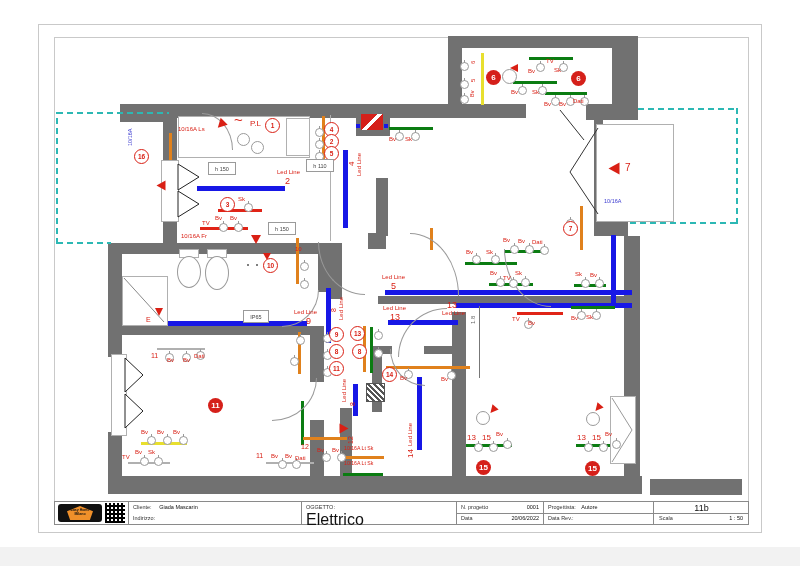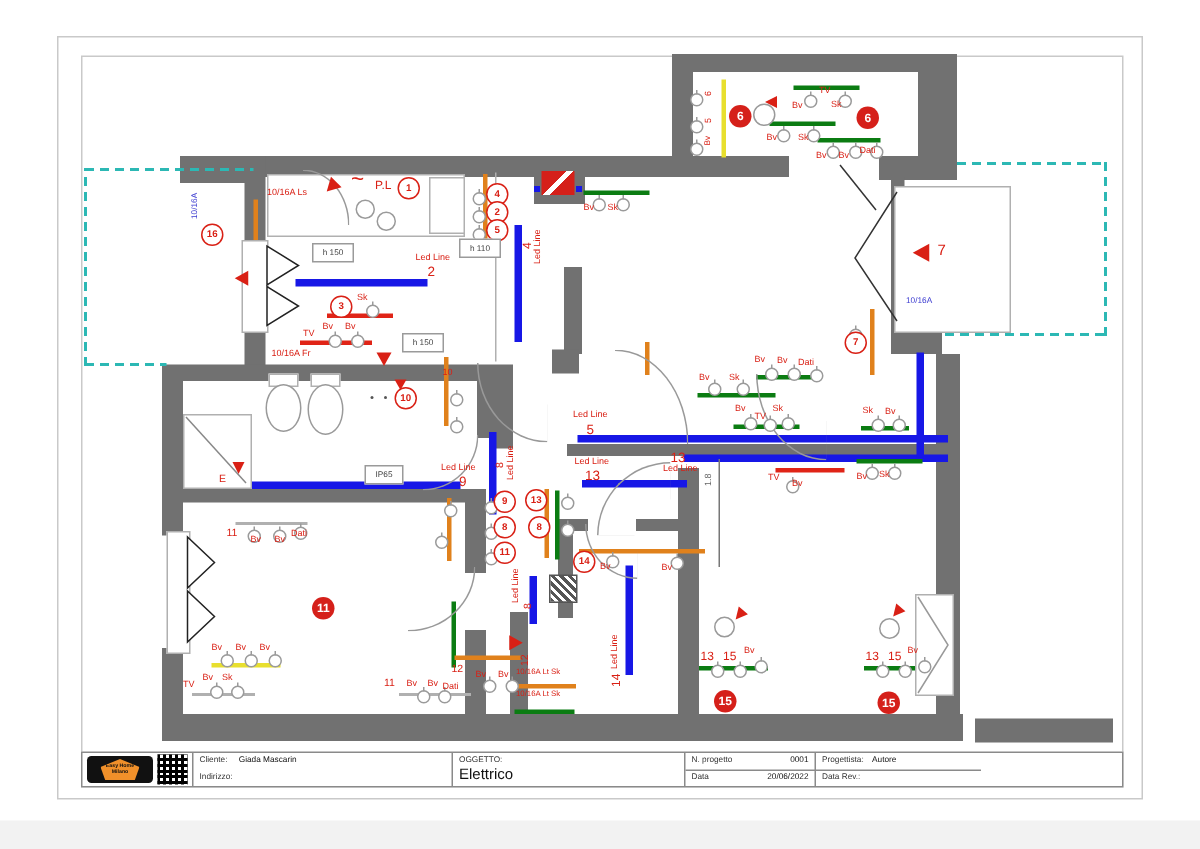--- a/index.html
+++ b/index.html
@@ -373,29 +373,35 @@
     <div class="qr" style="left:50px;top:1px;width:20px;height:20px;"></div>
   </div>
   <div class="cell" style="left:73px;width:173px;">
     <div style="position:absolute;left:4px;top:2px;" class="small"><span>Cliente:</span>
       <span class="val" style="margin-left:6px;">Giada Mascarin</span></div>
     <div style="position:absolute;left:4px;top:13px;" class="small"><span>Indirizzo:</span>
       <span class="val" style="margin-left:6px;"></span></div>
   </div>
   <div class="cell" style="left:246px;width:155px;">
     <div class="small" style="position:absolute;left:4px;top:2px;">OGGETTO:</div>
-    <div style="position:absolute;left:4px;top:9px;font-size:10px;color:#111;">Elettrico</div>
+    <div style="position:absolute;left:4px;top:9px;font-size:16px;color:#111;">Elettrico</div>
   </div>
   <div class="cell" style="left:401px;width:87px;">
     <div style="position:absolute;left:0;right:0;top:11px;border-top:1px solid #8a8a8a;"></div>
     <div class="small" style="position:absolute;left:4px;top:2px;">N. progetto</div>
     <div class="val" style="position:absolute;right:5px;top:2px;">0001</div>
     <div class="small" style="position:absolute;left:4px;top:13px;">Data</div>
     <div class="val" style="position:absolute;right:5px;top:13px;">20/06/2022</div>
   </div>
   <div class="cell" style="left:488px;width:110px;">
     <div style="position:absolute;left:0;right:0;top:11px;border-top:1px solid #8a8a8a;"></div>
     <div style="position:absolute;left:4px;top:2px;" class="small"><span>Progettista:</span>
       <span class="val" style="margin-left:4px;">Autore</span></div>
     <div class="small" style="position:absolute;left:4px;top:13px;"><span>Data Rev.:</span>
       <span class="val" style="margin-left:4px;"></span></div>
   </div>
+  <div class="cell" style="left:598px;width:95px;">
+    <div style="position:absolute;left:0;right:0;top:11px;border-top:1px solid #8a8a8a;"></div>
+    <div style="position:absolute;left:0;right:0;top:1px;text-align:center;font-size:9px;color:#111;">11b</div>
+    <div class="small" style="position:absolute;left:5px;top:13px;">Scala</div>
+    <div class="val" style="position:absolute;right:6px;top:13px;">1 : 50</div>
+  </div>
 </div>
 
 </body></html>

